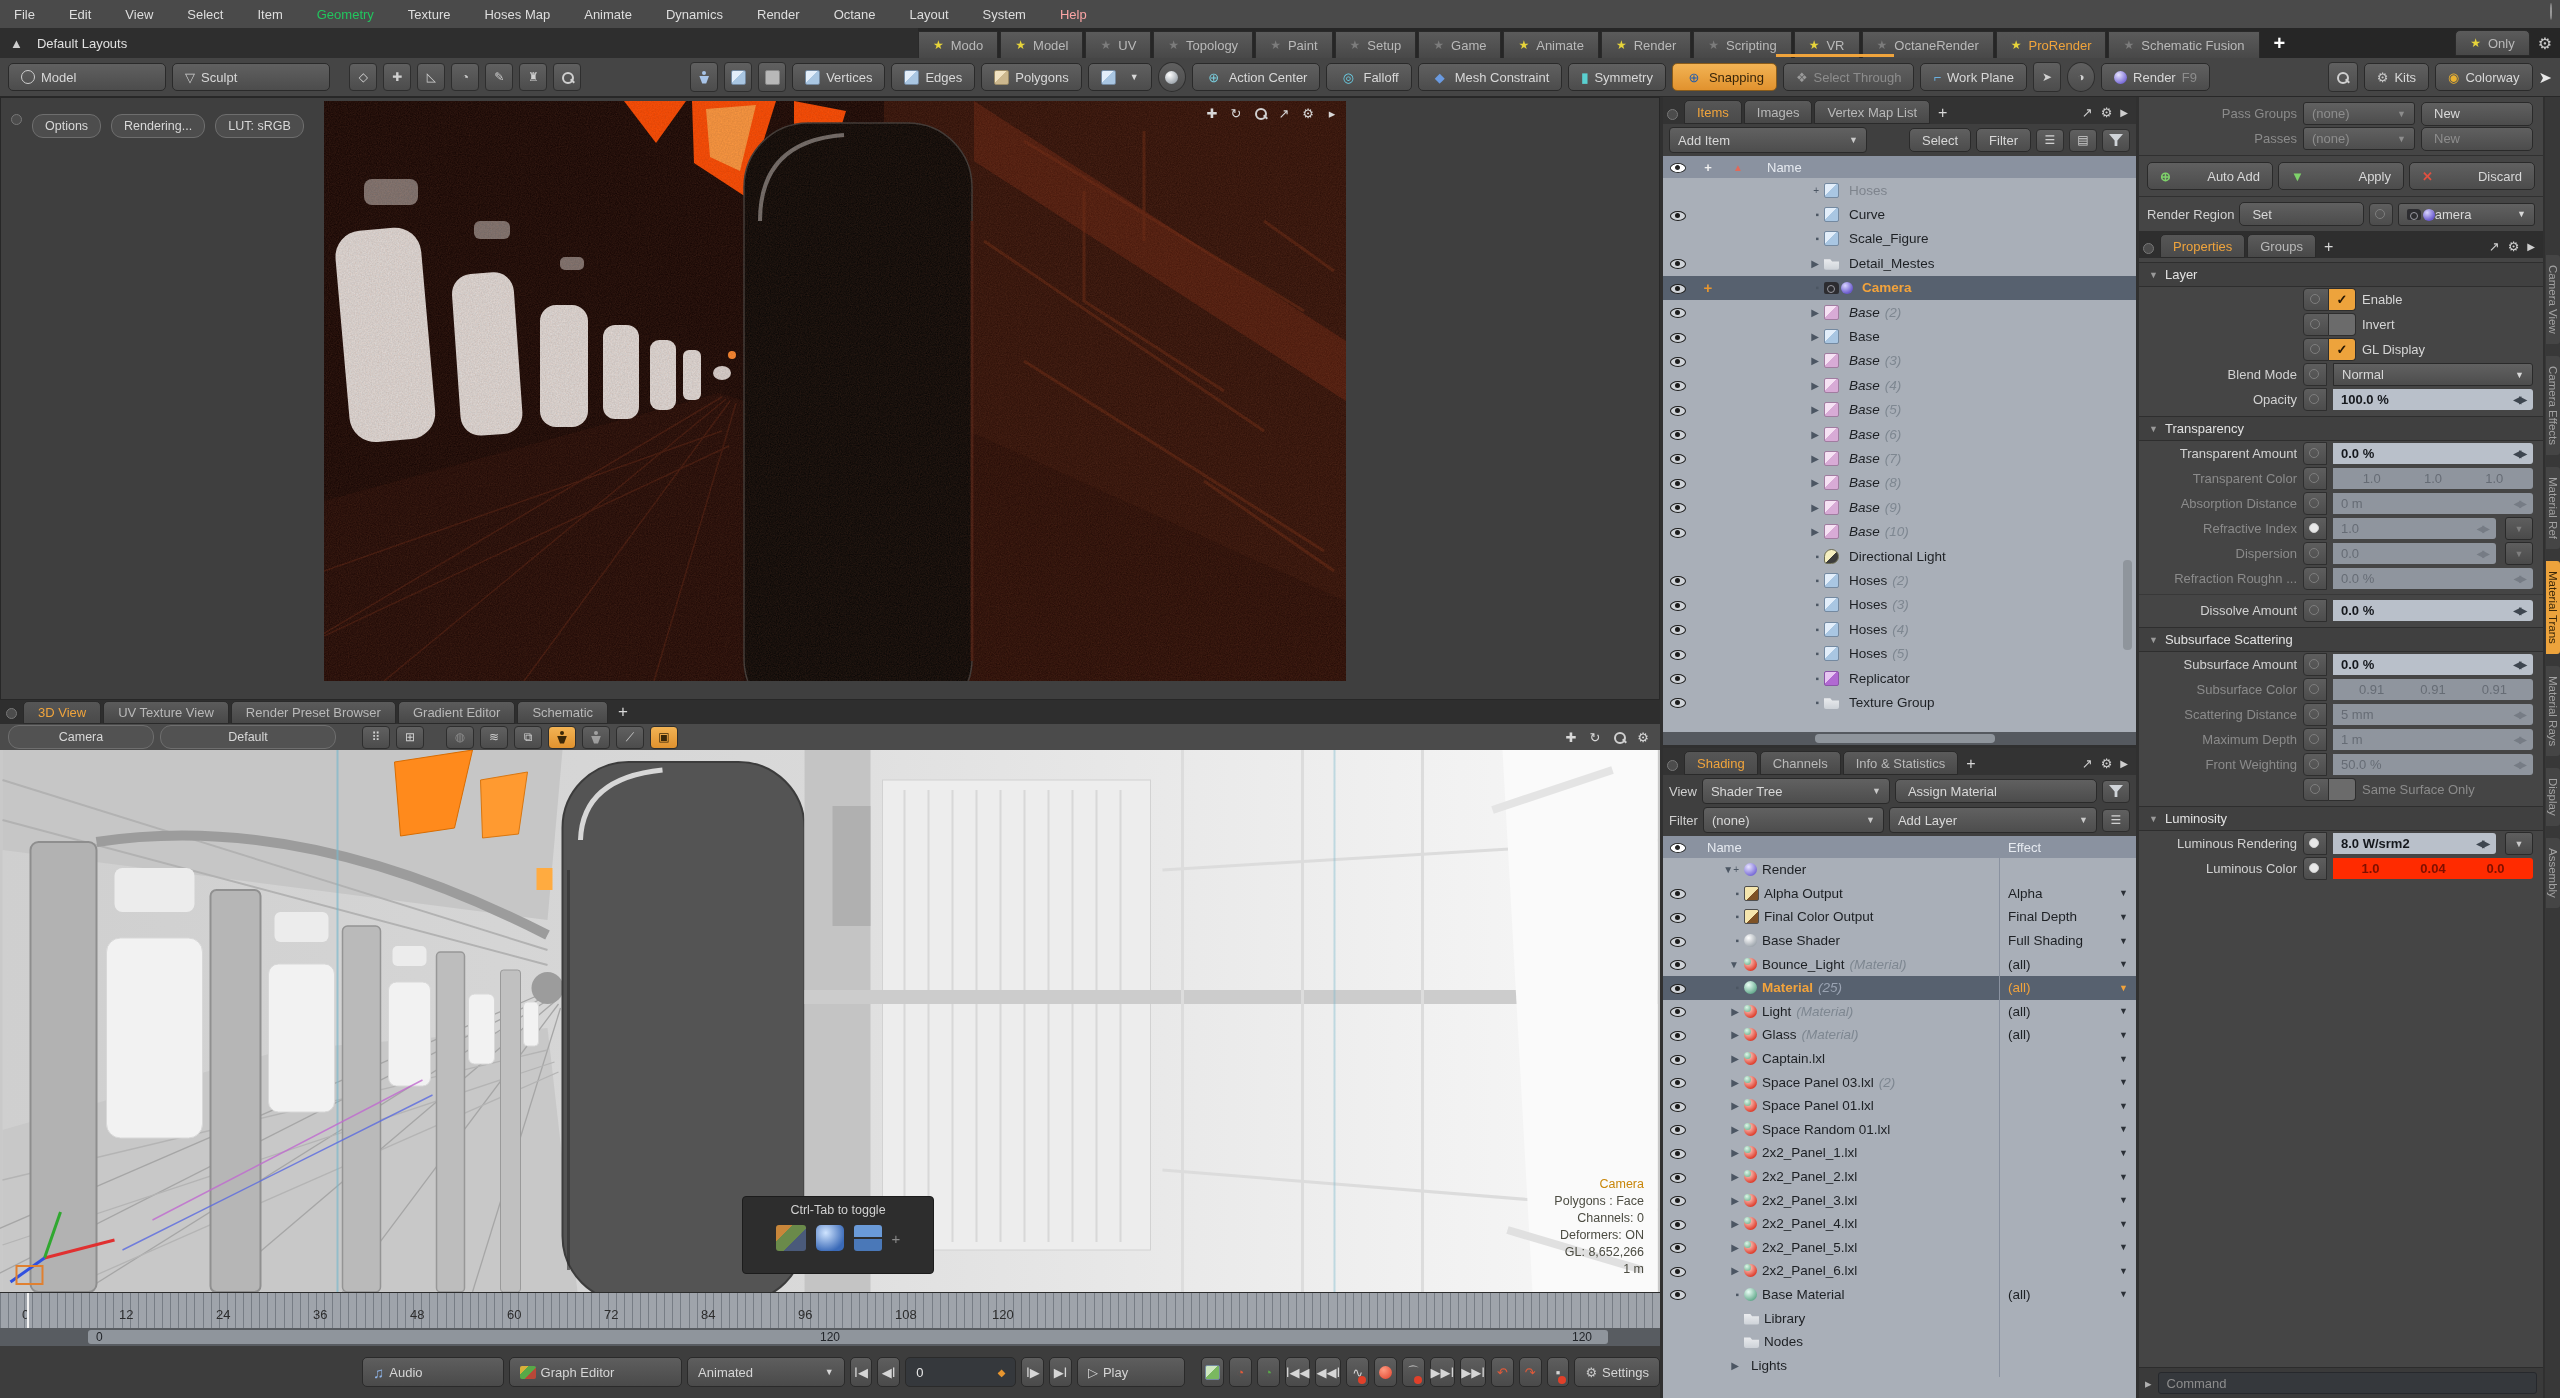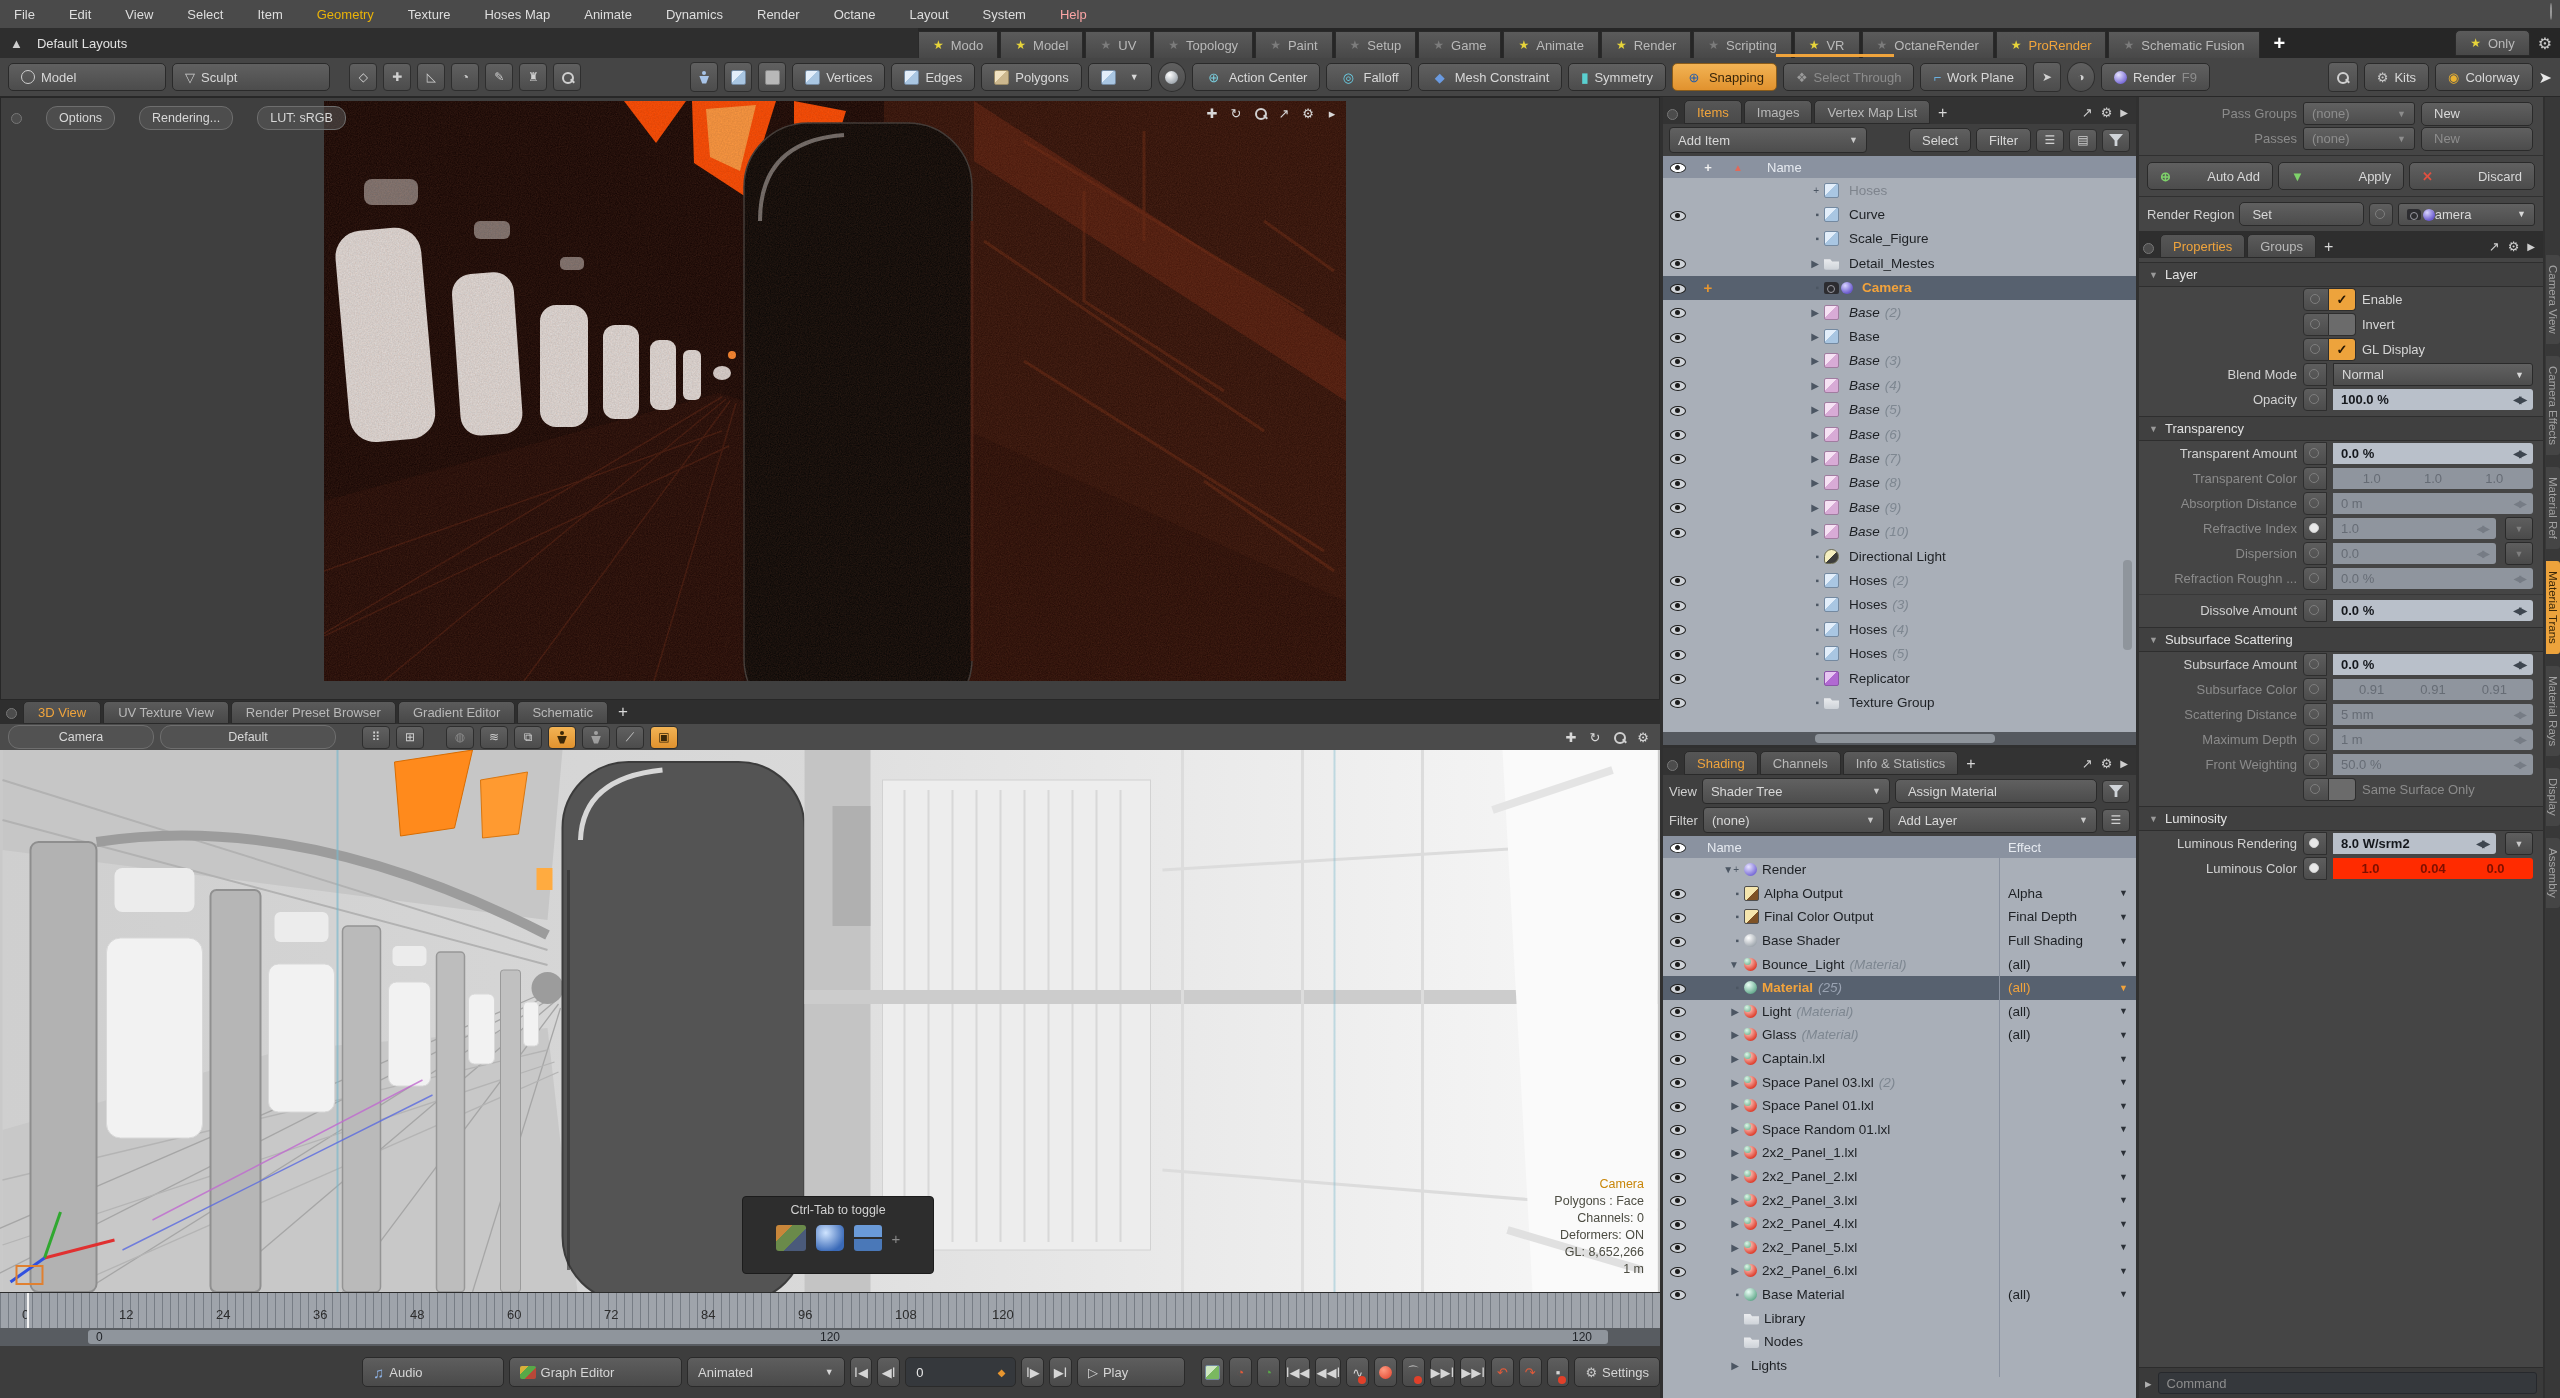--- a/index.html
+++ b/index.html
@@ -123,21 +123,21 @@
 
 <div id="app">
 
   <div class="abs" style="left:0;top:0;width:2560px;height:28px;background:#4a4a4a;border-bottom:1px solid #2c2c2c;display:flex;align-items:center;padding-left:14px;gap:34px">
 
   <span style="color:#dedede">File</span>
       <span style="color:#dedede">Edit</span>
       <span style="color:#dedede">View</span>
       <span style="color:#dedede">Select</span>
       <span style="color:#dedede">Item</span>
-      <span style="color:#eab308">Geometry</span>
+      <span style="color:#22c55e">Geometry</span>
       <span style="color:#dedede">Texture</span>
       <span style="color:#dedede">Hoses Map</span>
       <span style="color:#dedede">Animate</span>
       <span style="color:#dedede">Dynamics</span>
       <span style="color:#dedede">Render</span>
       <span style="color:#dedede">Octane</span>
       <span style="color:#dedede">Layout</span>
       <span style="color:#dedede">System</span>
       <span style="color:#fca5a5">Help</span>
     </div>
@@ -389,21 +389,21 @@
       <ellipse cx="398" cy="272" rx="9" ry="7" fill="#fff" opacity="0.85"></ellipse>
       <circle cx="408" cy="254" r="4" fill="#ff8a30"></circle>
       <rect x="420" y="22" width="228" height="600" rx="64" fill="#060606"></rect>
       <path d="M436,120 Q436,40 520,34" stroke="#8a8a8a" stroke-width="4" fill="none" opacity="0.8"></path>
       <rect x="420" y="22" width="228" height="600" rx="64" fill="none" stroke="#3a3a3a" stroke-width="1.5"></rect>
       <path d="M648,120 L648,560" stroke="#4a180c" stroke-width="3" opacity="0.8"></path>
       <rect width="1022" height="580" filter="url(#noiseR)" opacity="0.33"></rect>
       <rect width="1022" height="580" filter="url(#noiseD)" opacity="0.28"></rect>
     </svg>
 
-    <div class="abs" style="left:10px;top:8px;display:flex;gap:24px;align-items:center">
+    <div class="abs" style="left:10px;top:16px;display:flex;gap:10px;align-items:flex-start">
       <span class="circ"></span>
       <span class="vbtn">Options</span>
       <span class="vbtn">Rendering...</span>
       <span class="vbtn">LUT: sRGB</span>
     </div>
     <div class="abs" style="right:318px;top:6px;display:flex;gap:6px">
       <span class="navic">✚</span>
       <span class="navic">↻</span>
       <span class="navic">
           <span class="mag"></span>

